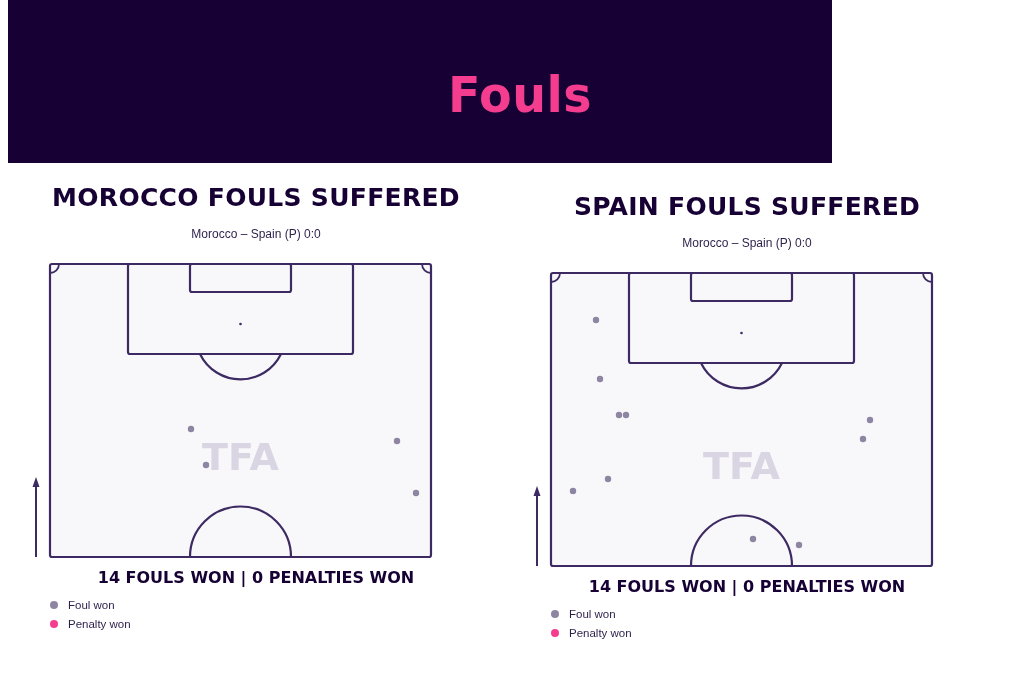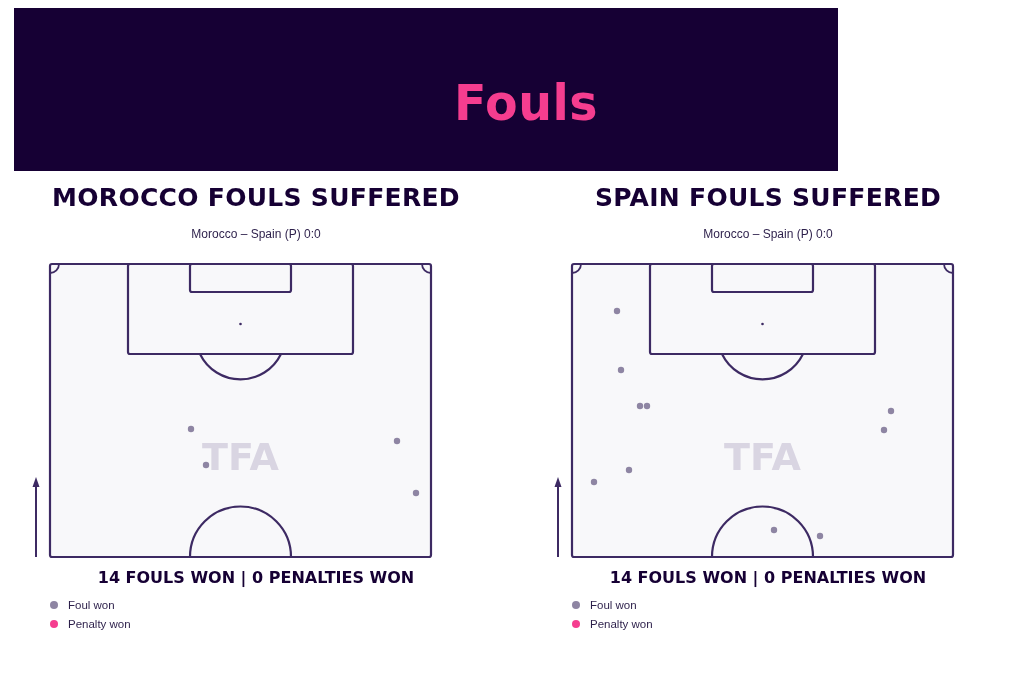--- a/index.html
+++ b/index.html
@@ -1,18 +1,18 @@
 <!DOCTYPE html>
 <html><head>
 <meta charset="utf-8">
 <style>
   html, body { margin:0; padding:0; }
   body { width:1024px; height:683px; background:#ffffff; position:relative; overflow:hidden;
          font-family:"Liberation Sans", sans-serif; color:#1a0a3a; }
-  .header { position:absolute; left:14px; top:0; width:824px; height:163px; background:#160034;margin-top:8px; }
+  .header { position:absolute; left:8px; top:0; width:824px; height:163px; background:#160034; }
   .header-title { position:absolute; left:0; width:1024px; top:66px; text-align:center;
                   font-family:"DejaVu Sans", sans-serif; font-weight:bold; font-size:50px;
                   color:#f53d8f; letter-spacing:0.5px; transform:scaleX(0.95); }
   .panel { position:absolute; top:163px; width:512px; height:492px; }
   .panel-title { position:absolute; top:20px; width:100%; text-align:center;
                  font-family:"DejaVu Sans", sans-serif; font-weight:bold; font-size:25px;
                  color:#160034; letter-spacing:0.3px; }
   .panel-sub { position:absolute; top:64px; width:100%; text-align:center; font-size:12px; color:#2c1f4a; }
   .pitch { position:absolute; }
   .summary { position:absolute; top:405px; width:100%; text-align:center;
@@ -58,21 +58,21 @@
       <span class="legend-dot" style="background:#8e85a3"></span>
       <span>Foul won</span>
     </div>
     <div class="legend-item">
       <span class="legend-dot" style="background:#f53d8f"></span>
       <span>Penalty won</span>
     </div>
   </div>
 </div>
 
-<div class="panel" style="left:512px;">
+<div class="panel" style="left:491px;margin-top:9px;">
   <div class="panel-title">SPAIN FOULS SUFFERED</div>
   <div class="panel-sub">Morocco – Spain (P) 0:0</div>
   <svg class="pitch" id="pitch1" style="left:40px; top:96px;" width="410" height="305" viewBox="0 0 410 305">
       <g>
         <rect x="20" y="5" width="381" height="293" rx="2" fill="#f8f8fa" stroke="#3d2a63" stroke-width="2.2"></rect>
         <rect x="98" y="5" width="225" height="90" rx="2" fill="none" stroke="#3d2a63" stroke-width="2.2"></rect>
         <rect x="160" y="5" width="101" height="28" rx="2" fill="none" stroke="#3d2a63" stroke-width="2.2"></rect>
         <circle cx="210.5" cy="65" r="1.3" fill="#3d2a63"></circle>
         <path d="M 170 95 A 45 45 0 0 0 251 95" fill="none" stroke="#3d2a63" stroke-width="2.2"></path>
         <path d="M 20 14 A 9 9 0 0 0 29 5" fill="none" stroke="#3d2a63" stroke-width="1.8"></path>

